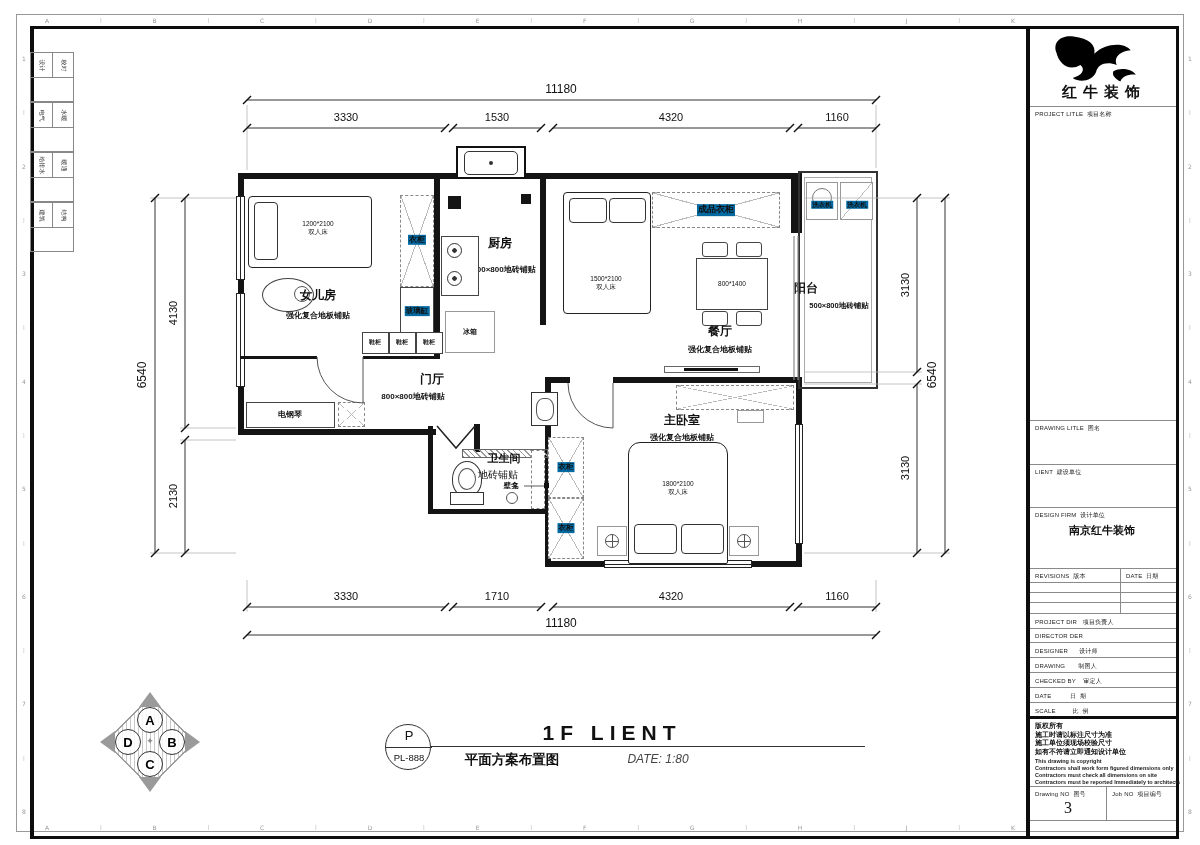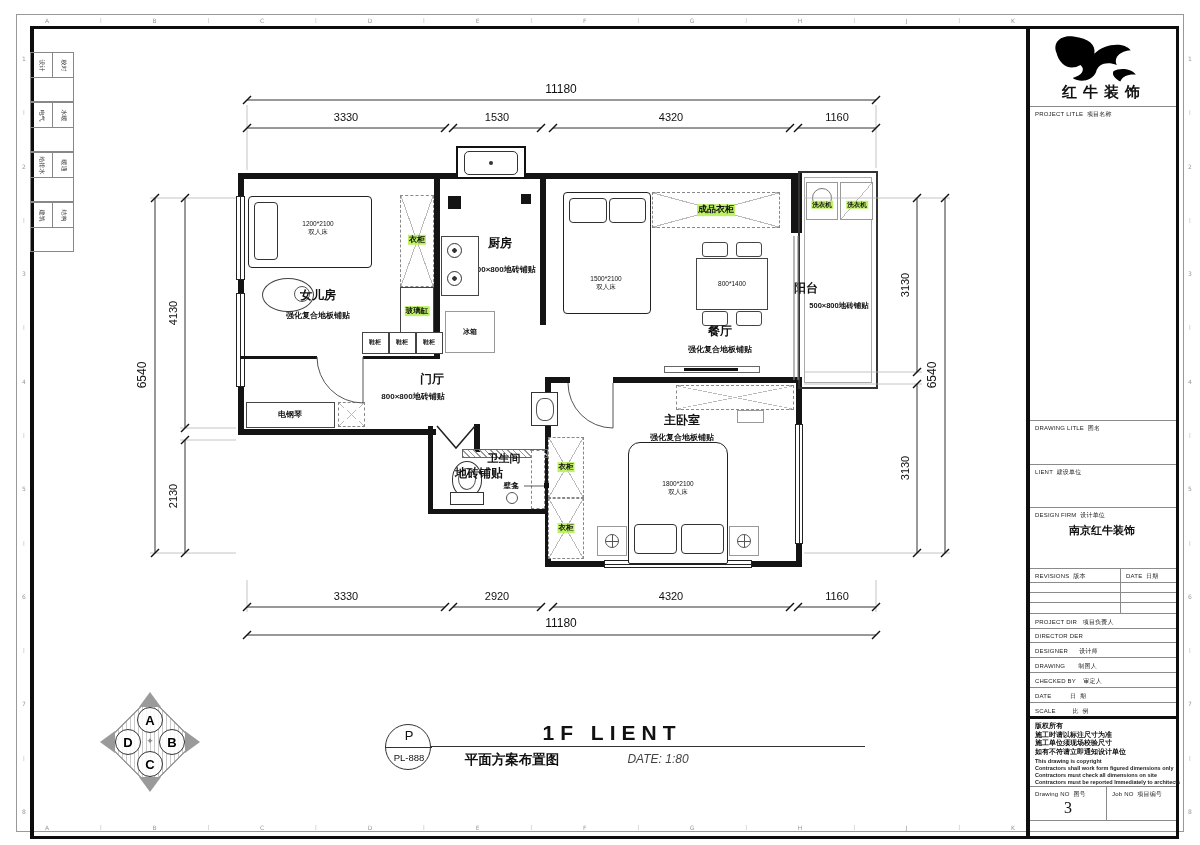--- a/index.html
+++ b/index.html
@@ -12,21 +12,21 @@
   .rn{font-size:12px;font-weight:700}
   .rs{font-size:8px;font-weight:700}
   .dim{font-size:11px;font-weight:400}
   .furn{position:absolute;border:1px solid #444;background:#fff}
   .lite{border-color:#999}
   .dashed{border:1px dashed #888}
   .xpat{background-image:linear-gradient(to bottom right,transparent 49.2%,#b9b9b9 49.2%,#b9b9b9 50.8%,transparent 50.8%),linear-gradient(to top right,transparent 49.2%,#b9b9b9 49.2%,#b9b9b9 50.8%,transparent 50.8%)}
   .diag{background-image:linear-gradient(to bottom right,transparent 49.2%,#bbb 49.2%,#bbb 50.8%,transparent 50.8%)}
   .winV{position:absolute;background:#fff;border:1px solid #222;background-image:linear-gradient(90deg,transparent calc(50% - .5px),#222 calc(50% - .5px),#222 calc(50% + .5px),transparent calc(50% + .5px))}
   .winH{position:absolute;background:#fff;border:1px solid #222;background-image:linear-gradient(0deg,transparent calc(50% - .5px),#222 calc(50% - .5px),#222 calc(50% + .5px),transparent calc(50% + .5px))}
-  .chip{background:#bef264;padding:0 1px}
+  .chip{background:#0369a1;padding:0 1px}
   .bed{position:absolute;border:1.4px solid #222;background:#fff}
   .pillow{position:absolute;border:1px solid #333;border-radius:4px;background:#fff}
   .burner{position:absolute;width:15px;height:15px;border:1.5px solid #333;border-radius:50%;background:radial-gradient(circle,#333 0 2px,transparent 2.5px)}
   .fan{position:absolute;width:14px;height:14px;border:1px solid #555;border-radius:50%;background:linear-gradient(#555,#555) center/100% 1px no-repeat,linear-gradient(#555,#555) center/1px 100% no-repeat}
   .hatch{position:absolute;border:1px solid #666;background:repeating-linear-gradient(45deg,#9a9a9a 0 1px,transparent 1px 4px)}
   .frameline{position:absolute;background:#0d0d0d}
   .tbline{position:absolute;background:#8a8a8a;height:1px}
   .tbvline{position:absolute;background:#8a8a8a;width:1px}
   .tblbl{position:absolute;font-size:6px;color:#222;white-space:pre;letter-spacing:.2px}
   .note-cn{font-size:7px;font-weight:700;color:#111;line-height:1.24;white-space:nowrap}
@@ -272,21 +272,21 @@
   <div class="lbl chip" style="left:566px;top:528px;font-size:7.5px;font-weight:700">衣柜</div>
   <div class="furn dashed xpat" style="left:676px;top:385px;width:118px;height:25px"></div>
   <div class="furn lite" style="left:737px;top:410px;width:27px;height:13px"></div>
 
   <div class="hatch" style="left:462px;top:449px;width:86px;height:9px"></div>
   <div class="abs dashed" style="left:531px;top:450px;width:14px;height:59px;background:#fff"></div>
   <div class="abs" style="left:452px;top:461px;width:30px;height:36px;border:1.3px solid #333;border-radius:50% 50% 46% 46%"></div>
   <div class="abs" style="left:458px;top:468px;width:18px;height:22px;border:1px solid #555;border-radius:50%"></div>
   <div class="abs" style="left:450px;top:492px;width:34px;height:13px;border:1.2px solid #333;background:#fff"></div>
   <div class="lbl" style="left:504px;top:458px;font-size:11px;font-weight:700">卫生间</div>
-  <div class="lbl" style="left:479px;top:474px;font-size:12px;font-weight:700">地砖铺贴</div>
+  <div class="lbl" style="left:498px;top:474px;font-size:10px;font-weight:400">地砖铺贴</div>
   <div class="lbl" style="left:511px;top:486px;font-size:7.5px;font-weight:700">壁龛</div>
   <div class="abs" style="left:506px;top:492px;width:12px;height:12px;border:1px solid #555;border-radius:50%"></div>
   <div class="abs" style="left:531px;top:392px;width:27px;height:34px;border:1.3px solid #333;background:#fff"></div>
   <div class="abs" style="left:536px;top:398px;width:18px;height:23px;border:1px solid #555;border-radius:40%"></div>
   <div class="lbl rn" style="left:432px;top:380px">门厅</div>
   <div class="lbl rs" style="left:413px;top:397px">800×800地砖铺贴</div>
 
   <svg width="1200" height="845" style="position:absolute;left:0;top:0" xmlns="http://www.w3.org/2000/svg">
     <g stroke="#333" stroke-width="1" fill="none">
       <line x1="247" y1="100" x2="876" y2="100"></line>
@@ -370,21 +370,21 @@
         <rect x="544" y="483" width="5" height="5" fill="#111" stroke="none"></rect>
     </g>
   </svg>
 
   <div class="lbl dim" style="left:561px;top:90px;font-size:12px">11180</div>
   <div class="lbl dim" style="left:346px;top:117px">3330</div>
   <div class="lbl dim" style="left:497px;top:117px">1530</div>
   <div class="lbl dim" style="left:671px;top:117px">4320</div>
   <div class="lbl dim" style="left:837px;top:117px">1160</div>
   <div class="lbl dim" style="left:346px;top:596px">3330</div>
-  <div class="lbl dim" style="left:497px;top:596px">2920</div>
+  <div class="lbl dim" style="left:497px;top:596px">1710</div>
   <div class="lbl dim" style="left:671px;top:596px">4320</div>
   <div class="lbl dim" style="left:837px;top:596px">1160</div>
   <div class="lbl dim" style="left:561px;top:624px;font-size:12px">11180</div>
   <div class="lbl dim rot" style="left:173px;top:313px">4130</div>
   <div class="lbl dim rot" style="left:173px;top:496px">2130</div>
   <div class="lbl dim rot" style="left:143px;top:375px;font-size:12px">6540</div>
   <div class="lbl dim rot" style="left:905px;top:285px">3130</div>
   <div class="lbl dim rot" style="left:905px;top:468px">3130</div>
   <div class="lbl dim rot" style="left:933px;top:375px;font-size:12px">6540</div>
 

